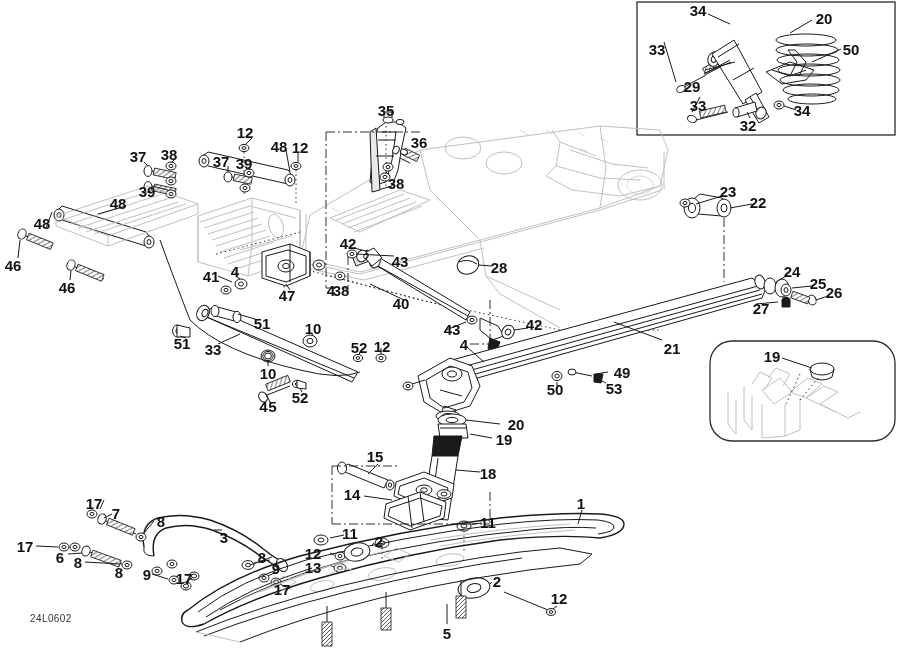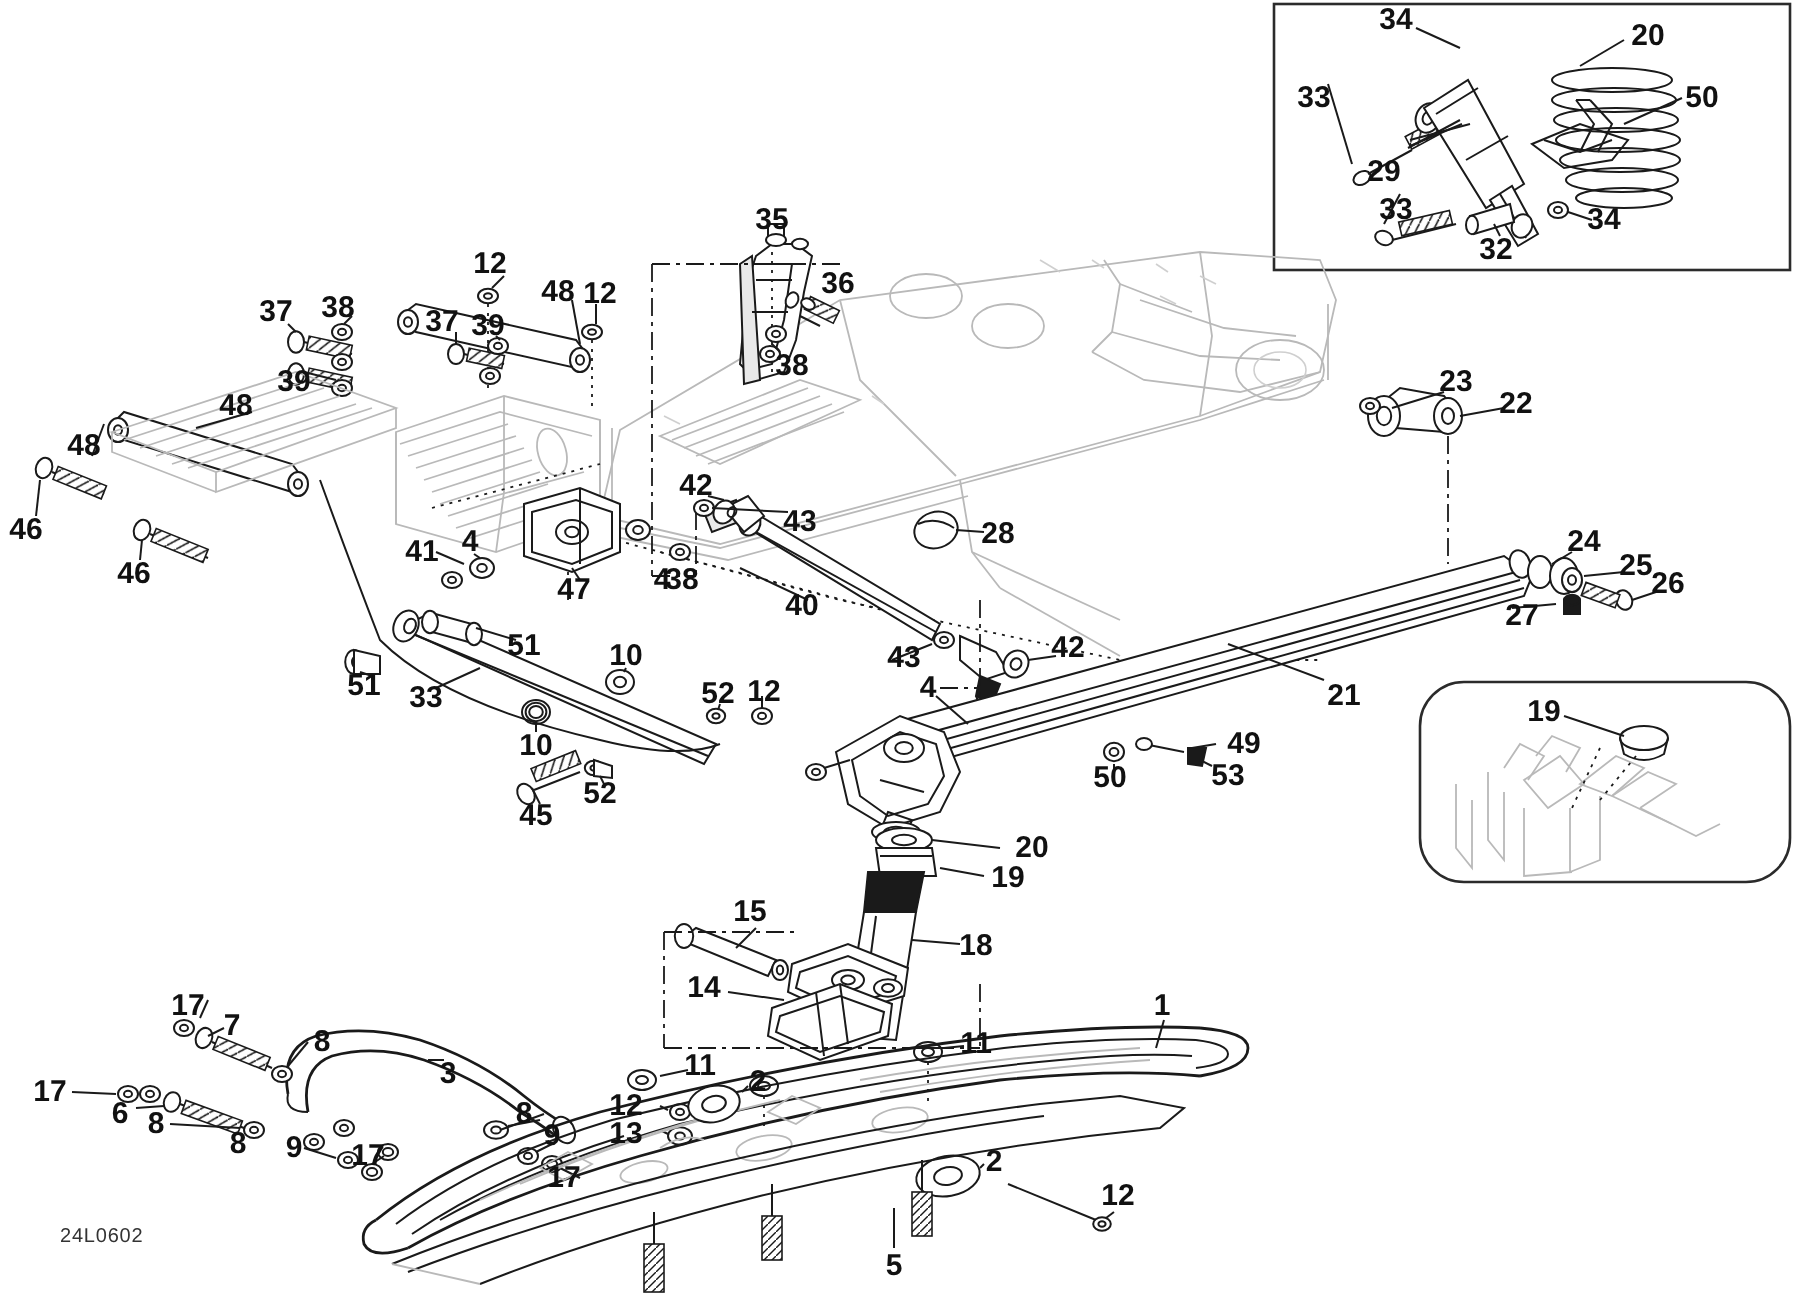--- a/index.html
+++ b/index.html
@@ -758,21 +758,21 @@
       <div class="callout" style="left: 213px; top: 349px;">33</div>
       <div class="callout" style="left: 359px; top: 347px;">52</div>
       <div class="callout" style="left: 382px; top: 346px;">12</div>
       <div class="callout" style="left: 672px; top: 348px;">21</div>
       <div class="callout" style="left: 464px; top: 344px;">4</div>
       <div class="callout" style="left: 268px; top: 373px;">10</div>
       <div class="callout" style="left: 772px; top: 356px;">19</div>
       <div class="callout" style="left: 622px; top: 372px;">49</div>
       <div class="callout" style="left: 555px; top: 389px;">50</div>
       <div class="callout" style="left: 614px; top: 388px;">53</div>
-      <div class="callout" style="left: 268px; top: 408px;">45</div>
+      <div class="callout" style="left: 268px; top: 408px; font-family: Liberation Mono, monospace;">45</div>
       <div class="callout" style="left: 300px; top: 397px;">52</div>
       <div class="callout" style="left: 516px; top: 424px; text-align: center;">20</div>
       <div class="callout" style="left: 504px; top: 439px;">19</div>
       <div class="callout" style="left: 375px; top: 456px;">15</div>
       <div class="callout" style="left: 488px; top: 473px;">18</div>
       <div class="callout" style="left: 352px; top: 494px;">14</div>
       <div class="callout" style="left: 94px; top: 503px;">17</div>
       <div class="callout" style="left: 116px; top: 513px;">7</div>
       <div class="callout" style="left: 161px; top: 521px;">8</div>
       <div class="callout" style="left: 581px; top: 503px;">1</div>

